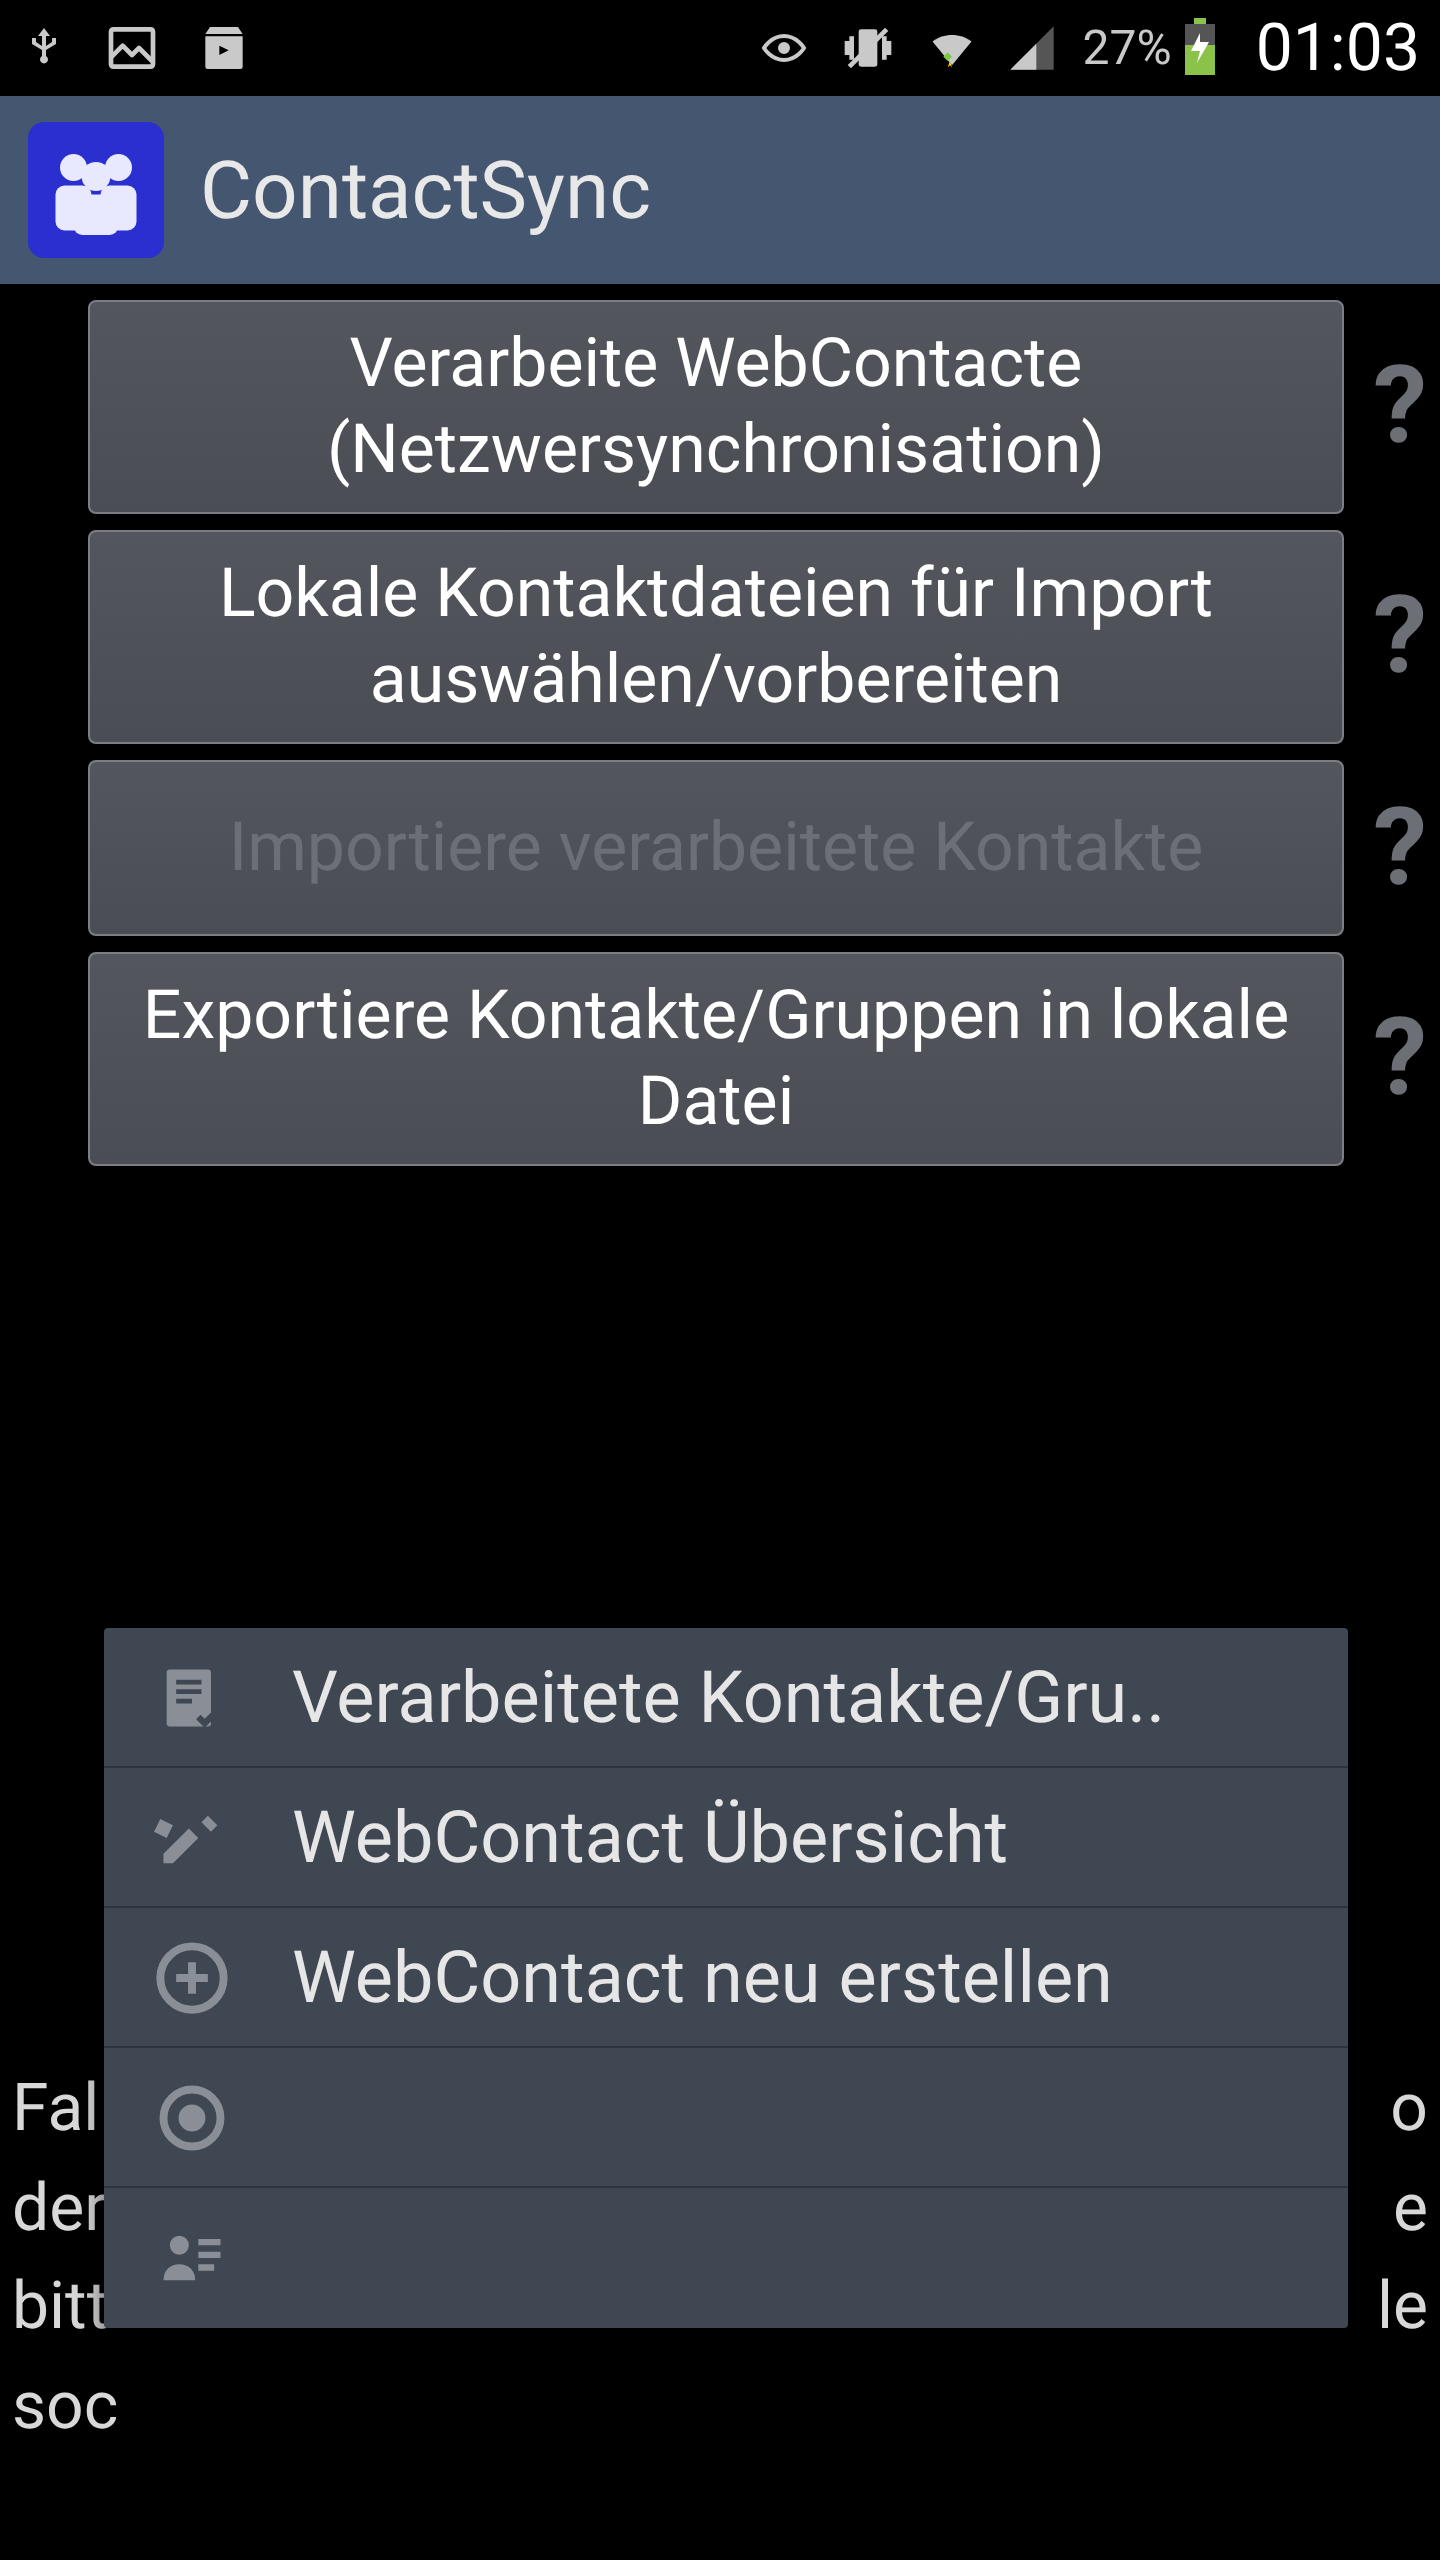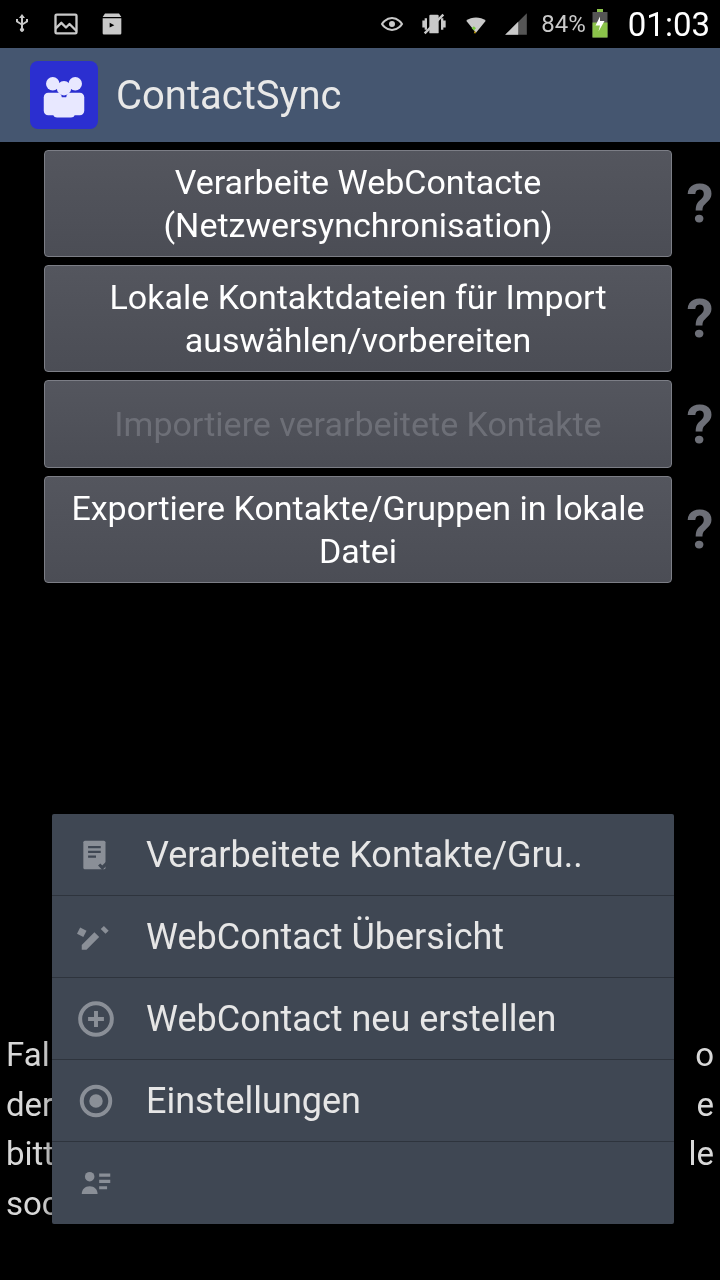--- a/index.html
+++ b/index.html
@@ -6,39 +6,39 @@
   html, body { width: 720px; height: 1280px; background: #000; font-family: Roboto, Arial, sans-serif; overflow: hidden; }
 
   
   .status-bar { height: 48px; background: #000; color: #c9c9c9; display: flex; align-items: center; padding: 0 10px; font-size: 28px; }
   .status-left { display: flex; gap: 18px; align-items: center; }
   .status-right { margin-left: auto; display: flex; gap: 12px; align-items: center; }
   .status-right .time { color: #fff; font-size: 33px; margin-left: 6px; }
   .battery { display: flex; align-items: center; }
 
   
-  .app-bar { height: 94px; background: #455670; display: flex; align-items: center; padding: 0 30px; gap: 18px; }
+  .app-bar { height: 94px; background: #455670; display: flex; align-items: center; padding: 0 14px; gap: 18px; }
   .app-icon { width: 68px; height: 68px; background: #2b2fd0; border-radius: 8px; display: flex; align-items: center; justify-content: center; }
   .app-title { color: #e8e8e8; font-size: 40px; font-weight: 400; }
 
   
   .main-area { padding: 8px 4px 0 4px; }
   .btn-row { display: flex; align-items: center; gap: 12px; margin-bottom: 8px; margin-left: 40px; }
   .main-btn { flex: 0 0 628px; width: 628px; min-height: 88px; background: linear-gradient(#54565e, #4b4d55); border: 1px solid #7c7e86; border-radius: 4px; color: #fff; font-size: 34px; display: flex; align-items: center; justify-content: center; text-align: center; padding: 10px 12px; line-height: 1.25; }
   .main-btn.tall { min-height: 106px; }
   .main-btn.disabled { color: #6d6f77; }
   .help { color: #6d6f77; font-size: 54px; font-weight: 700; width: 60px; text-align: center; }
 
   
   .bg-text { position: absolute; left: 6px; right: 6px; top: 1030px; color: #d8d8d8; font-size: 33px; line-height: 1.5; }
   .bg-text .rightfrag { position: absolute; right: 0; top: 0; }
 
   
   .menu { position: absolute; left: 52px; right: 46px; top: 814px; background: #3f4753; box-shadow: 0 6px 14px rgba(0,0,0,0.6); border-radius: 2px; }
-  .menu-item { height: 82px; display: flex; align-items: center; gap: 28px; padding: 0 22px; border-bottom: 1px solid #2e343d; color: #e6e6e6; font-size: 36px; }
+  .menu-item { height: 70px; display: flex; align-items: center; gap: 28px; padding: 0 22px; border-bottom: 1px solid #2e343d; color: #e6e6e6; font-size: 36px; }
   .menu-item:last-child { border-bottom: none; }
   .menu-icon { width: 44px; height: 44px; display: flex; align-items: center; justify-content: center; color: #8a8f97; }
   .menu-label { overflow: hidden; white-space: nowrap; text-overflow: ellipsis; }
 
   svg { display: block; }
 </style>
 </head>
 <body>
 
 <div class="status-bar">
@@ -81,21 +81,21 @@
           <path d="M10 14l-2 2 2 2 2-2-2-2" fill="#7ac943"></path>
         </svg>
     </span>
     <span>
       <svg width="26" height="26" viewBox="0 0 24 24">
           <path d="M2 22L22 2v20H2z" fill="#555"></path>
           <path d="M2 22L14 10v12H2z" fill="#c9c9c9"></path>
         </svg>
     </span>
     <span class="battery">
-      <span style="font-size:24px;color:#c9c9c9;margin-right:4px;">84%</span>
+      <span style="font-size:24px;color:#c9c9c9;margin-right:4px;">27%</span>
       <svg width="20" height="30" viewBox="0 0 12 20">
           <rect x="4" y="0" width="4" height="2" fill="#8bc34a"></rect>
           <rect x="1" y="2" width="10" height="17" fill="#555"></rect>
           <rect x="1" y="9" width="10" height="10" fill="#8bc34a"></rect>
           <path d="M6 5l-3 6h3l-1 4 4-7H6l0-3z" fill="#fff"></path>
         </svg>
     </span>
     <span class="time">01:03</span>
   </div>
 </div>
@@ -174,21 +174,20 @@
     </span>
     <span class="menu-label">WebContact neu erstellen</span>
   </div>
   <div class="menu-item">
     <span class="menu-icon">
       <svg width="38" height="38" viewBox="0 0 24 24" fill="none" stroke="#8a8f97" stroke-width="2.5">
           <circle cx="12" cy="12" r="9"></circle>
           <circle cx="12" cy="12" r="3" fill="#8a8f97"></circle>
         </svg>
     </span>
-    <span class="menu-label">Einstellungen</span>
   </div>
   <div class="menu-item">
     <span class="menu-icon">
       <svg width="38" height="38" viewBox="0 0 24 24" fill="#8a8f97">
           <circle cx="8" cy="8" r="3"></circle>
           <path d="M3 19c0-3 2-5 5-5s5 2 5 5H3z"></path>
           <path d="M14 7h7M14 11h7M14 15h5" stroke="#8a8f97" stroke-width="2"></path>
         </svg>
     </span>
   </div>

